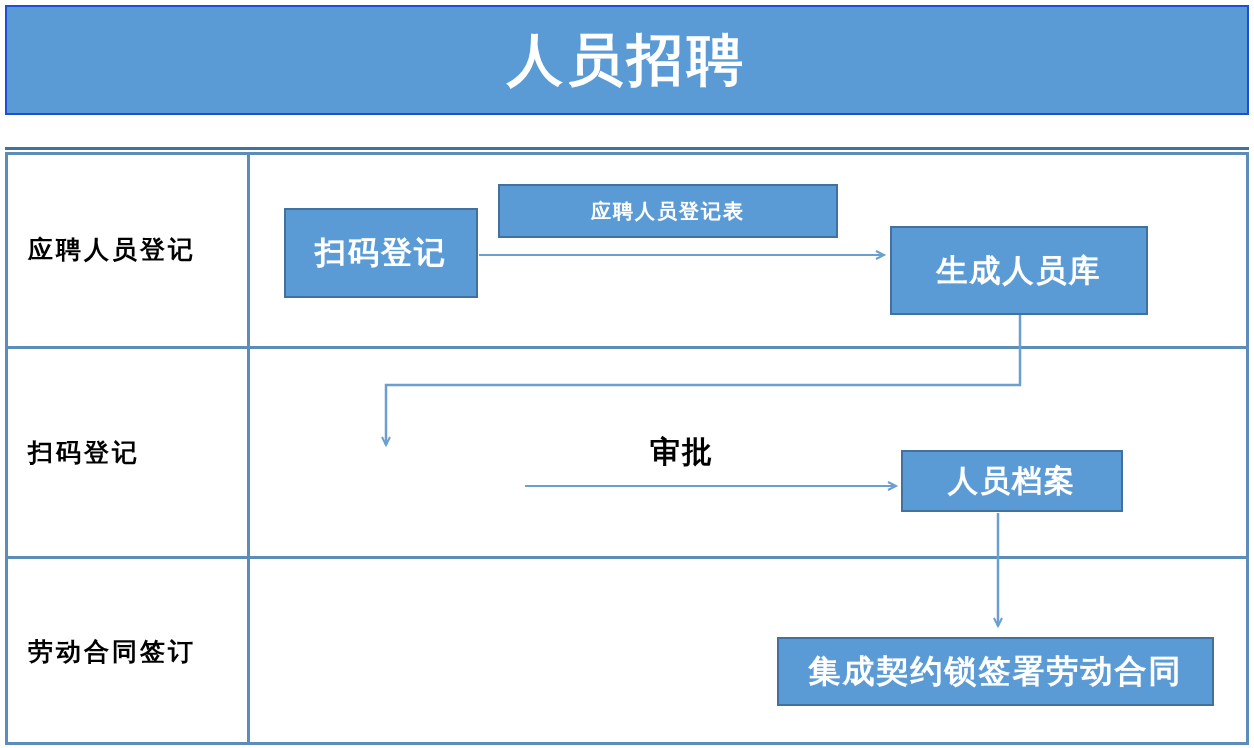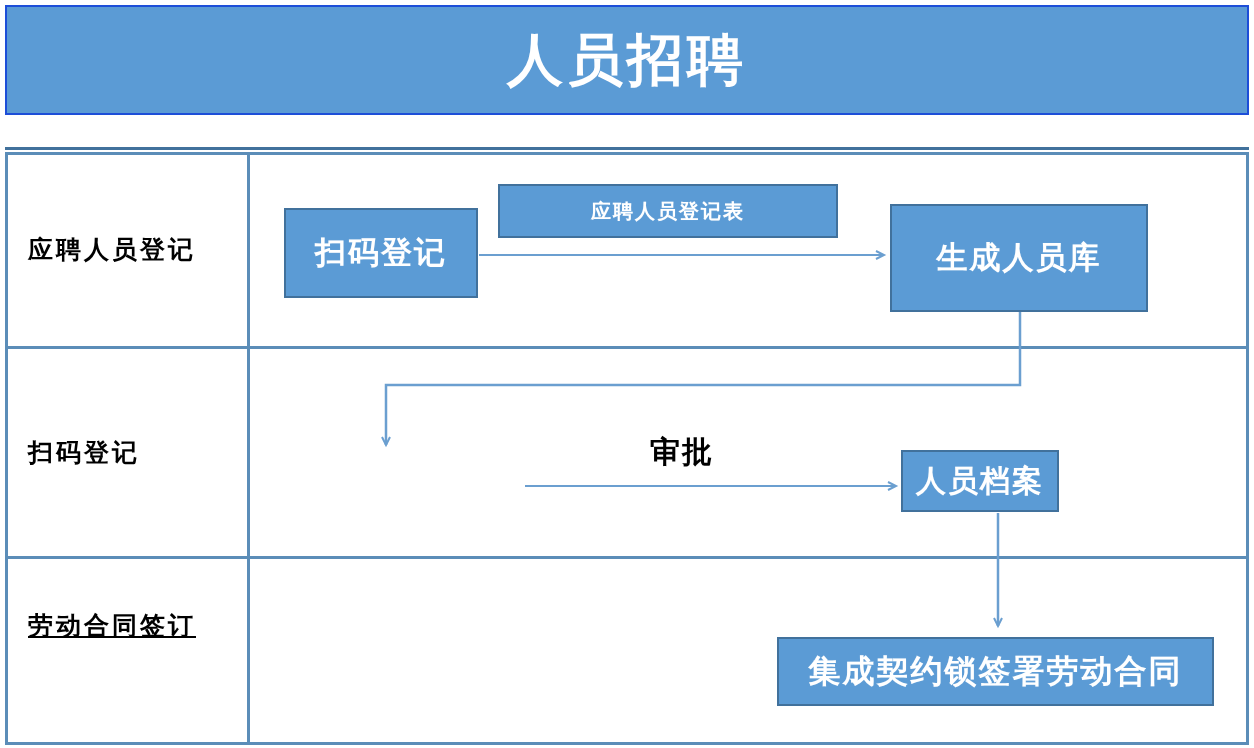--- a/index.html
+++ b/index.html
@@ -110,23 +110,23 @@
     align-items: center;
     justify-content: center;
     color: #ffffff;
     font-weight: bold;
     white-space: nowrap;
     text-shadow: 0 0 1px rgba(255,255,255,0.25);
   }
 
   #node-scan      { left: 284px; top: 208px; width: 194px; height: 90px;  font-size: 31px; letter-spacing: 2px; }
   #node-form      { left: 498px; top: 184px; width: 340px; height: 54px;  font-size: 20px; letter-spacing: 2px; }
-  #node-pool      { left: 890px; top: 204px; width: 258px; height: 108px;  font-size: 31px; letter-spacing: 2px; }
+  #node-pool      { left: 890px; top: 226px; width: 258px; height: 89px;  font-size: 31px; letter-spacing: 2px; }
   #node-apply     { left: 283px; top: 452px; width: 241px; height: 60px;  font-size: 30px; letter-spacing: 1px; }
-  #node-archive   { left: 901px; top: 450px; width: 158px; height: 62px;  font-size: 30px; letter-spacing: 2px; }
+  #node-archive   { left: 901px; top: 450px; width: 222px; height: 62px;  font-size: 30px; letter-spacing: 2px; }
   #node-contract  { left: 777px; top: 631px; width: 437px; height: 69px;  font-size: 32px; letter-spacing: 2px; margin-top: 6px; }
 
   
   .edge-label {
     position: absolute;
     color: #000000;
     font-size: 30px;
     font-weight: bold;
     letter-spacing: 2px;
     white-space: nowrap;
@@ -184,21 +184,21 @@
     <div class="grid-line-v grid-edge-mid"></div>
     <div class="grid-line-v grid-edge-r"></div>
   </div>
 
   <div class="row-label" style="top:152px; height:194px;">
     <span>应聘人员登记</span>
   </div>
   <div class="row-label" style="top:348px; height:208px;">
     <span>扫码登记</span>
   </div>
-  <div class="row-label" style="top:532px; height:186px;text-decoration:underline;">
+  <div class="row-label" style="top:558px; height:186px;">
     <span>劳动合同签订</span>
   </div>
 
   <svg class="connectors" viewBox="0 0 1254 748" width="1254" height="748" xmlns="http://www.w3.org/2000/svg">
     <defs>
       <marker id="arrow-open" markerWidth="12" markerHeight="12" refX="9" refY="5" orient="auto" markerUnits="userSpaceOnUse">
         <path d="M1,1 L9,5 L1,9" fill="none" stroke="#6B9FD0" stroke-width="2"></path>
       </marker>
     </defs>
 

